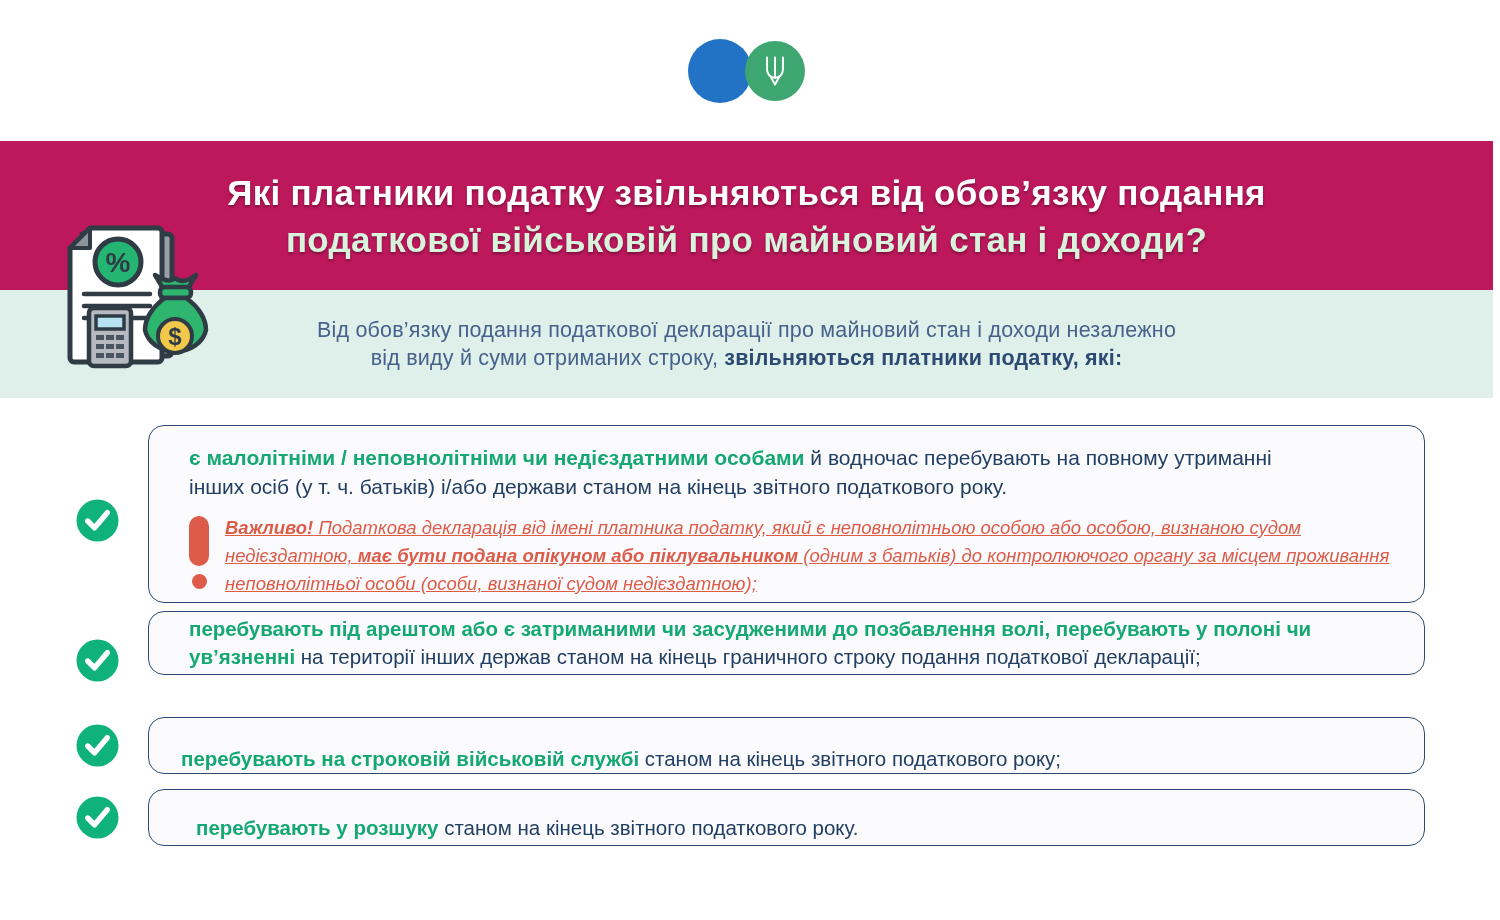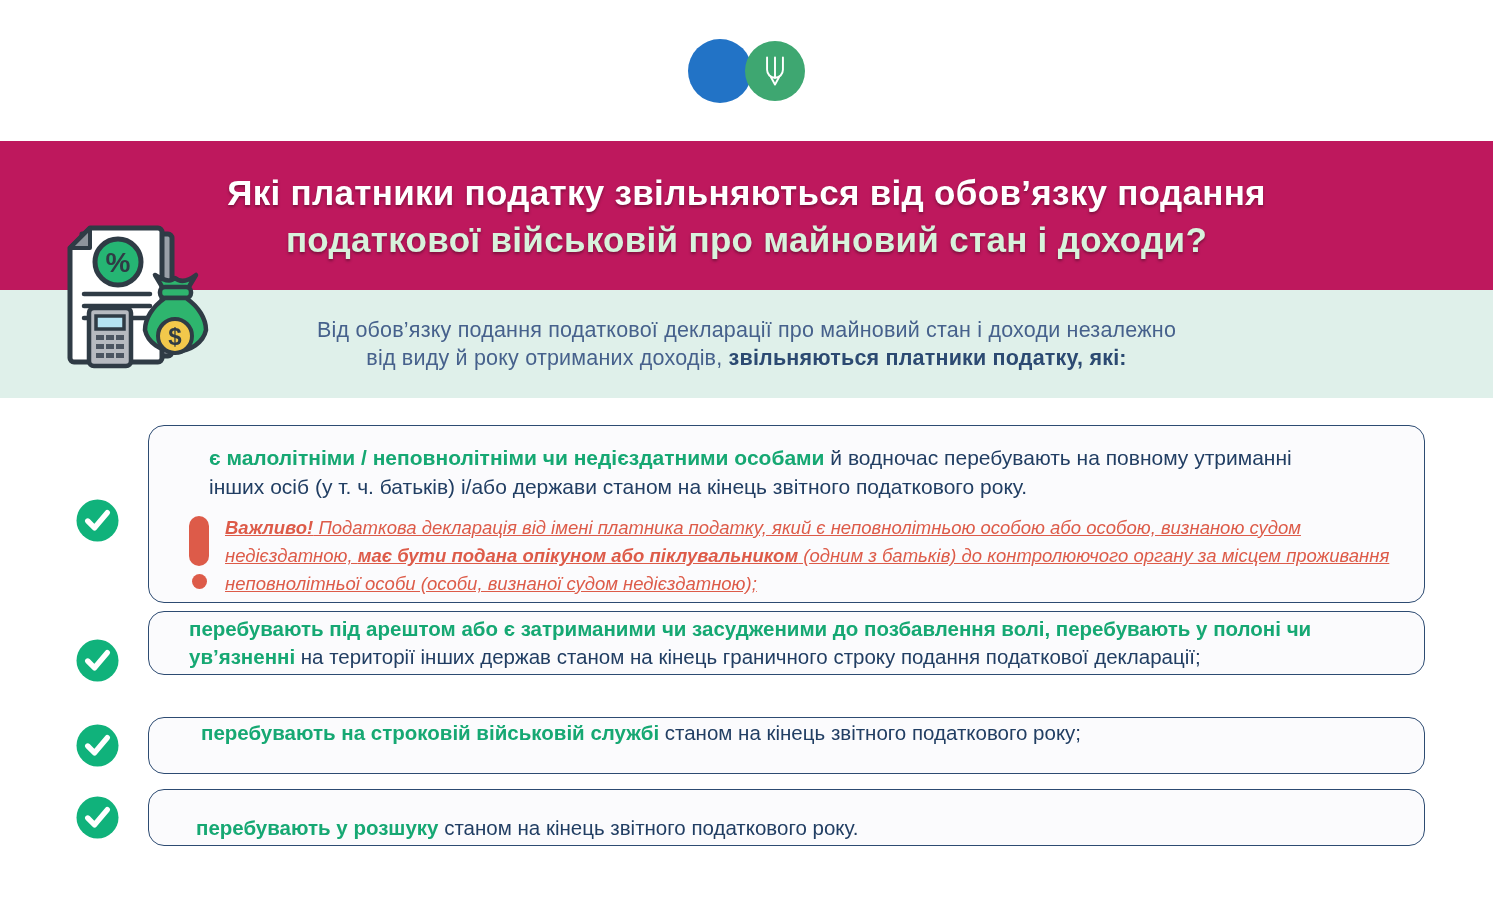--- a/index.html
+++ b/index.html
@@ -70,25 +70,25 @@
 
   
   .card {
     position: absolute; left: 148px; width: 1277px;
     background: #fbfbfd;
     border: 1.6px solid #2d4b72;
     border-radius: 16px;
   }
   .card-1 { top: 425px; height: 178px; padding: 17px 30px 0 40px; }
   .card-2 { top: 611px; height: 64px;  display:flex; align-items:center; padding: 0 30px 0 40px; }
-  .card-3 { top: 717px; height: 57px;  display:flex; align-items:flex-start; padding: 0 30px 0 52px; }
+  .card-3 { top: 717px; height: 57px;  display:flex; align-items:flex-end; padding: 0 30px 0 32px; }
   .card-4 { top: 789px; height: 57px;  display:flex; align-items:flex-end; padding: 0 30px 3px 47px; }
 
   .body-text { margin: 0; color: #213e63; font-size: 21px; line-height: 29px; }
-  .card-1 .body-text { max-width: 1105px; margin-left: 20px; }
+  .card-1 .body-text { max-width: 1105px; }
   .card-2 .body-text { font-size: 20.5px; line-height: 28px; max-width: 1225px; }
   .card-3 .body-text, .card-4 .body-text { font-size: 20.5px; }
   .lead { color: #16a873; font-weight: bold; }
 
   
   .note { display: flex; margin-top: 13px; }
   .note-icon { flex: 0 0 22px; margin-right: 14px; padding-top: 2px; }
   .note-bar { width: 20px; height: 50px; border-radius: 10px; background: #dd5b49; }
   .note-dot { width: 15px; height: 15px; border-radius: 50%; background: #dd5b49; margin: 8px 0 0 2.5px; }
   .note-text {
@@ -126,21 +126,21 @@
     </div>
   </div>
 
   <div class="band-navy">
     <div class="title-line title-line1">Які платники податку звільняються від обов’язку подання</div>
     <div class="title-line title-line2">податкової військовій про майновий стан і доходи?</div>
   </div>
 
   <div class="band-mint">
     <div class="intro-line">Від обов’язку подання податкової декларації про майновий стан і доходи незалежно</div>
-    <div class="intro-line"><span>від виду й року отриманих доходів, </span><b>звільняються платники податку, які:</b></div>
+    <div class="intro-line"><span>від виду й суми отриманих строку, </span><b>звільняються платники податку, які:</b></div>
   </div>
 
   <div class="doc-icon">
     <svg width="148" height="157" viewBox="0 0 148 157">
 
       <path d="M20 14 h86 a4 4 0 0 1 4 4 v114 a4 4 0 0 1 -4 4 H20 z" fill="#9aa0a8" stroke="#2f3b45" stroke-width="5" stroke-linejoin="round"></path>
 
       <path d="M28 8 H96 a4 4 0 0 1 4 4 V138 a4 4 0 0 1 -4 4 H12 a4 4 0 0 1 -4 -4 V28 Z" fill="#ffffff" stroke="#2f3b45" stroke-width="5" stroke-linejoin="round"></path>
       <path d="M28 8 L8 28 H28 Z" fill="#8d939b" stroke="#2f3b45" stroke-width="4" stroke-linejoin="round"></path>
 

